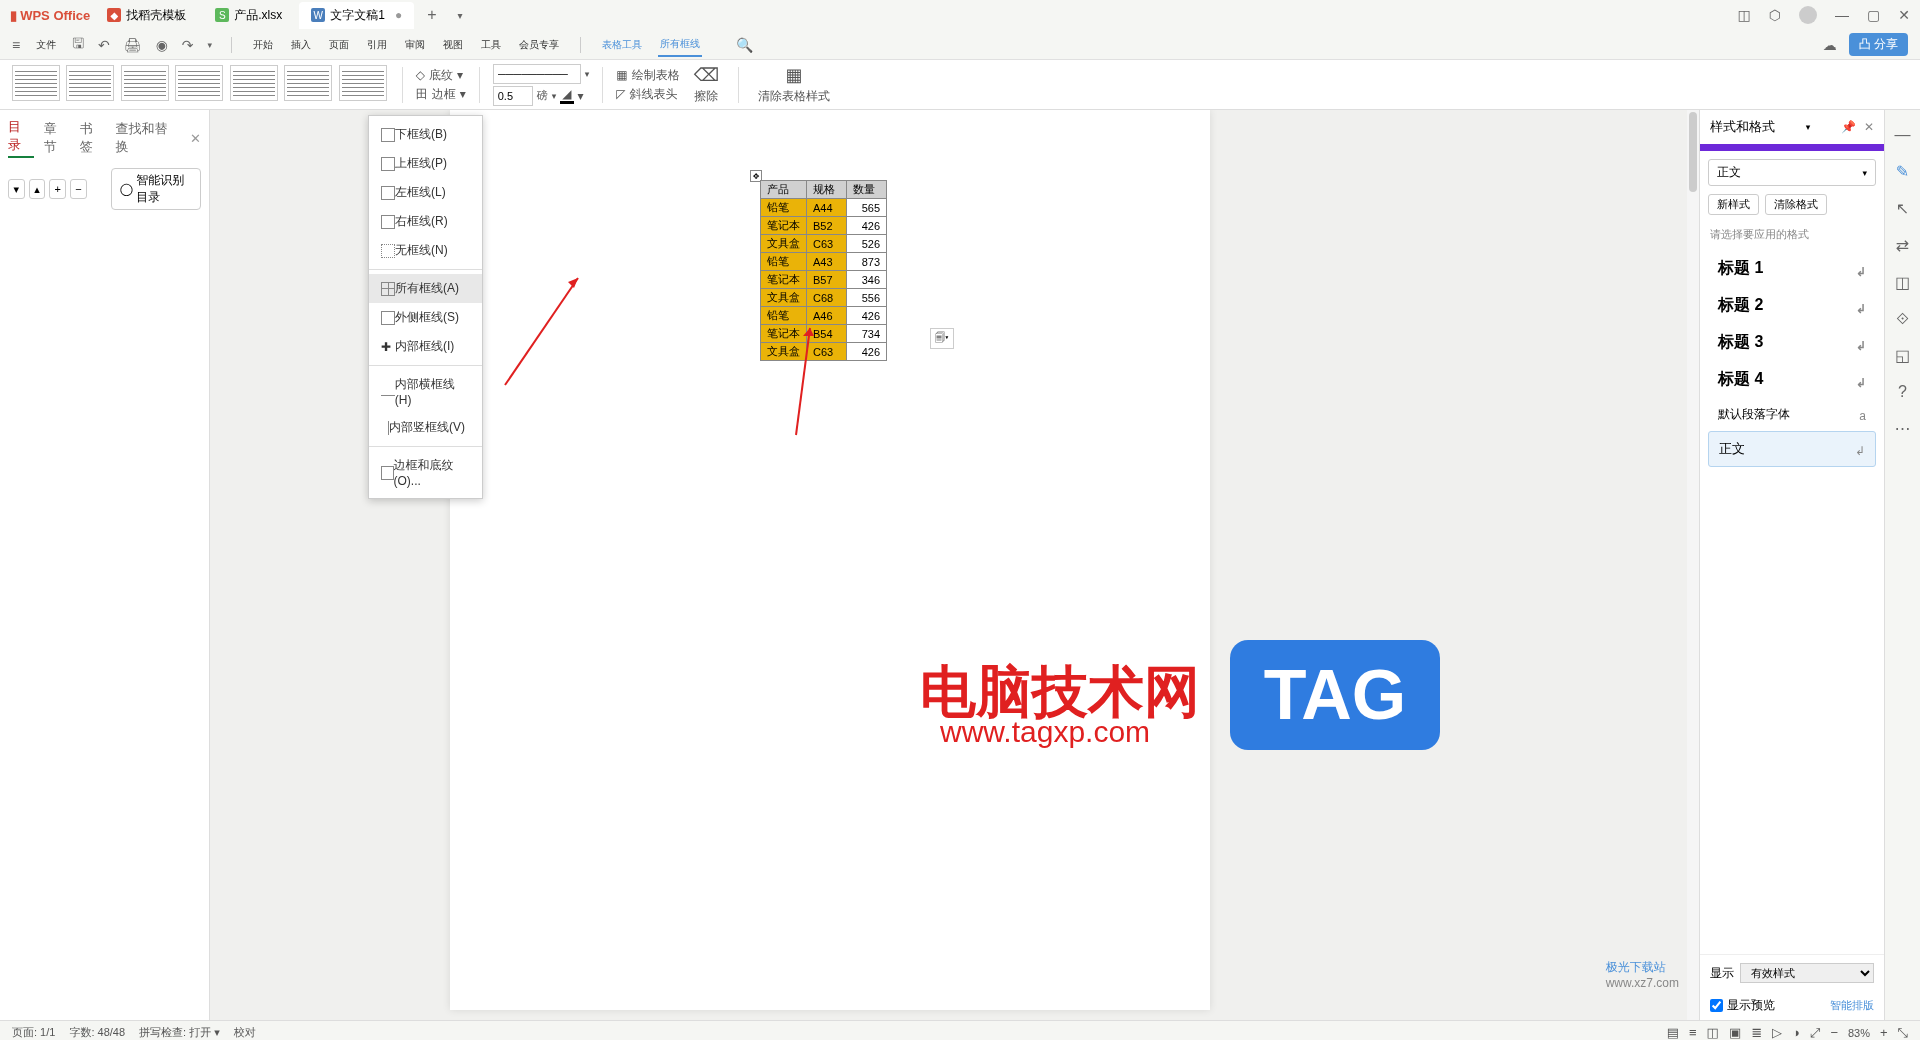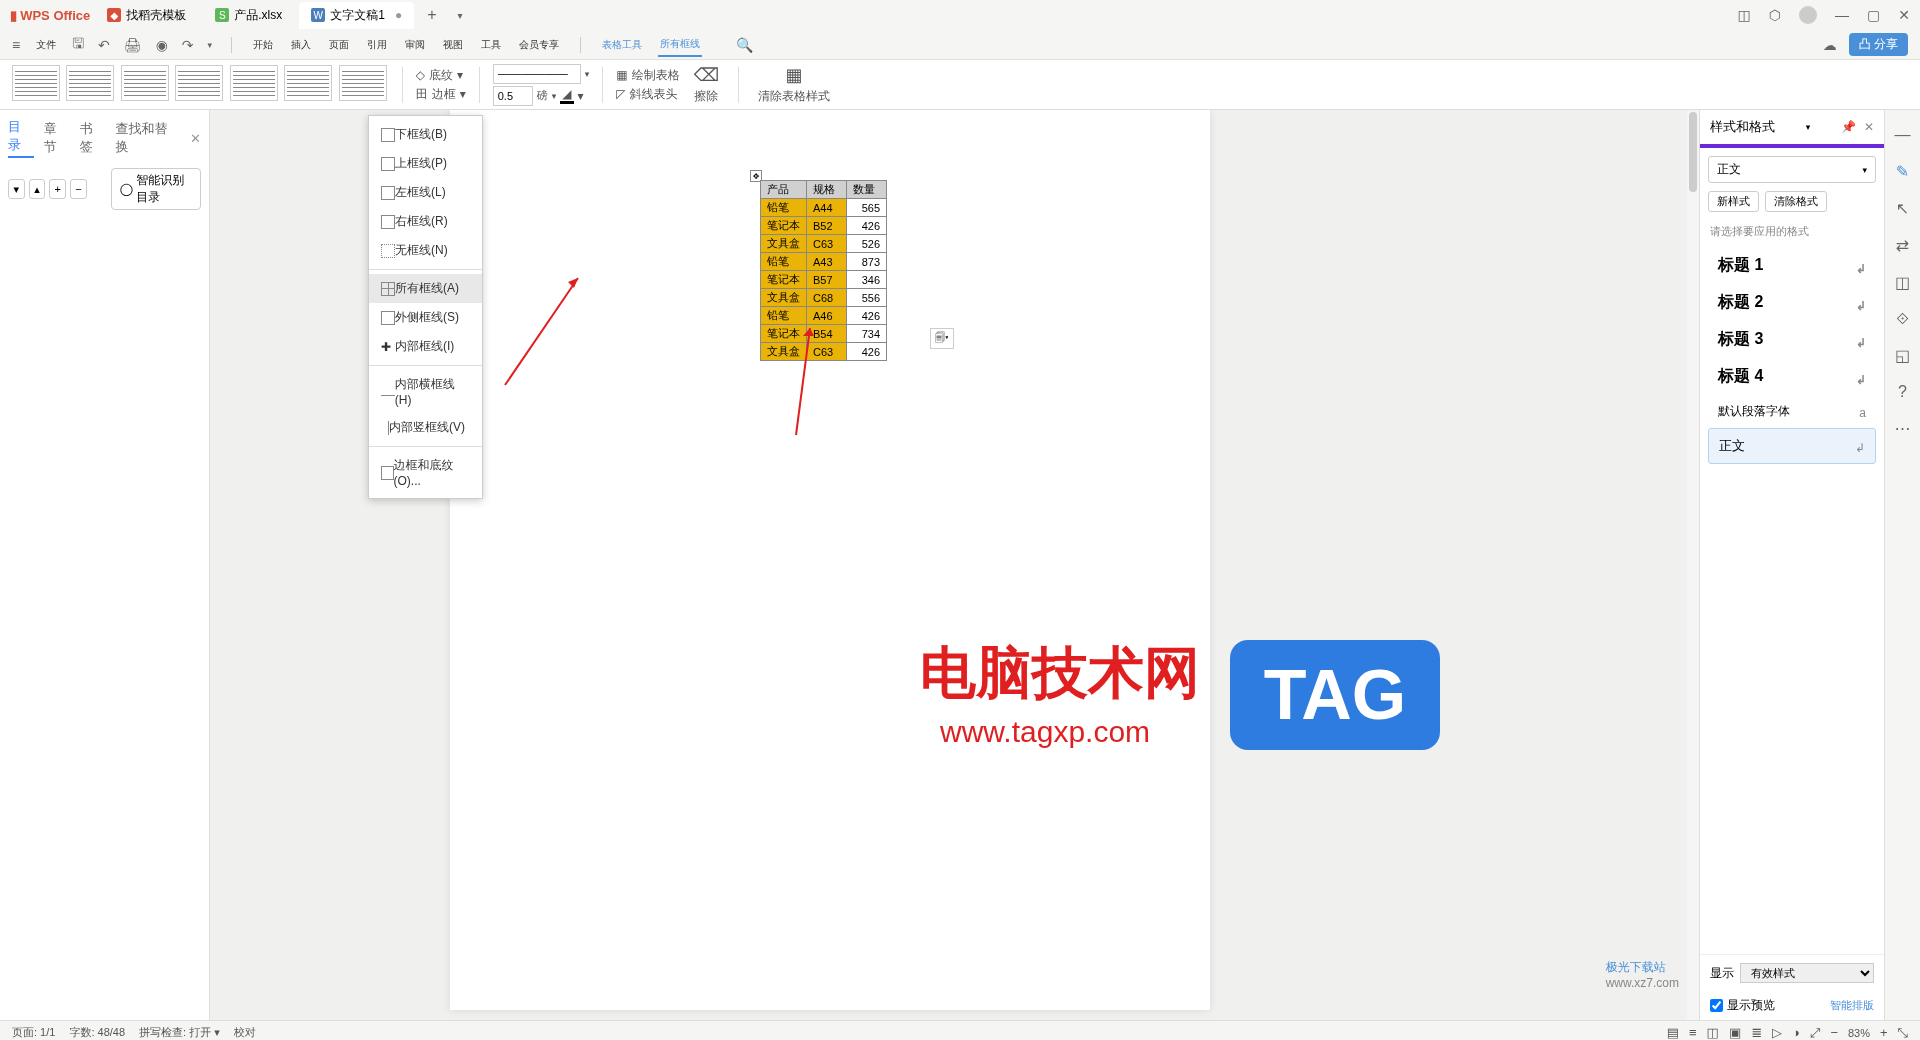--- a/index.html
+++ b/index.html
@@ -36,21 +36,21 @@
 .ribbon-row { display: flex; align-items: center; gap: 4px; }
 .ribbon-input { width: 88px; height: 20px; border: 1px solid #ccc; font-size: 11px; padding: 0 4px; }
 .ribbon-small { width: 40px; }
 .ribbon-btn { display: flex; flex-direction: column; align-items: center; font-size: 12px; color: #555; cursor: pointer; padding: 2px 6px; gap: 2px; }
 .ribbon-btn-icon { font-size: 18px; }
 
 .main { display: flex; height: calc(100% - 130px); }
 .left-panel { width: 210px; background: #fff; border-right: 1px solid #ddd; padding: 8px; }
 .left-tabs { display: flex; gap: 10px; font-size: 13px; margin-bottom: 10px; align-items: center; }
 .left-tab { color: #666; cursor: pointer; }
-.left-tab.active { color: #3b82f6; border-bottom: 2px solid #3b82f6; padding-bottom: 2px; }
+.left-tab.active { color: #b91c1c; border-bottom: 2px solid #15803d; padding-bottom: 2px; }
 .left-controls { display: flex; gap: 4px; align-items: center; margin: 8px 0; }
 .small-btn { width: 20px; height: 20px; border: 1px solid #ccc; border-radius: 3px; display: flex; align-items: center; justify-content: center; font-size: 11px; cursor: pointer; background: #fff; }
 .smart-btn { border: 1px solid #ccc; border-radius: 4px; padding: 3px 8px; font-size: 12px; display: flex; align-items: center; gap: 3px; cursor: pointer; background: #fff; }
 
 .canvas-area { flex: 1; background: #f0f0ee; position: relative; overflow: hidden; }
 .page { position: absolute; left: 240px; top: 0; width: 760px; height: 900px; background: #fff; box-shadow: 0 0 8px rgba(0,0,0,0.1); }
 .scrollbar-v { position: absolute; right: 0; top: 0; width: 12px; height: 100%; background: #f5f5f5; }
 .scrollbar-v-thumb { width: 8px; height: 80px; background: #ccc; margin: 2px; border-radius: 4px; }
 
 .dropdown-menu { position: absolute; left: 368px; top: 115px; width: 115px; background: #fff; border: 1px solid #ccc; box-shadow: 0 2px 8px rgba(0,0,0,0.2); z-index: 100; padding: 4px 0; }
@@ -62,27 +62,27 @@
 .doc-table { position: absolute; left: 310px; top: 70px; border-collapse: collapse; font-size: 11px; }
 .doc-table td { border: 1px solid #888; padding: 1px 6px; background: #eab308; min-width: 40px; height: 14px; }
 .doc-table td.num { text-align: right; background: #fff; }
 .doc-table tr:first-child td { background: #d0d0d0; }
 .table-handle { position: absolute; left: 300px; top: 60px; width: 12px; height: 12px; border: 1px solid #888; display: flex; align-items: center; justify-content: center; font-size: 8px; }
 
 .arrow { position: absolute; pointer-events: none; }
 .arrow-line { stroke: #e02020; stroke-width: 2; fill: none; }
 .arrow-head { fill: #e02020; }
 
-.watermark { position: absolute; left: 470px; top: 526px; font-size: 56px; font-weight: bold; color: #e02020; font-family: "Microsoft YaHei"; }
+.watermark { position: absolute; left: 470px; top: 545px; font-size: 56px; font-weight: bold; color: #e02020; font-family: "Microsoft YaHei"; }
 .watermark-url { position: absolute; left: 490px; top: 605px; font-size: 30px; color: #e02020; }
 .tag-badge { position: absolute; left: 780px; top: 530px; width: 210px; height: 110px; background: #2f7ce0; border-radius: 18px; color: #fff; font-size: 70px; font-weight: bold; display: flex; align-items: center; justify-content: center; font-family: Arial; }
 .corner-logo { position: absolute; right: 20px; bottom: 30px; font-size: 12px; color: #4a90d9; }
 
 .right-panel { width: 185px; background: #fff; border-left: 1px solid #ddd; display: flex; flex-direction: column; }
-.right-header { padding: 8px 10px; font-size: 13px; display: flex; align-items: center; justify-content: space-between; border-bottom: 4px solid #6d28d9; }
+.right-header { padding: 8px 10px; font-size: 13px; display: flex; align-items: center; justify-content: space-between; border-bottom: 7px solid #6d28d9; }
 .right-header-icons { display: flex; gap: 8px; color: #888; font-size: 12px; }
 .style-select { margin: 8px; padding: 4px 8px; border: 1px solid #ccc; border-radius: 3px; font-size: 12px; display: flex; justify-content: space-between; align-items: center; }
 .style-btns { display: flex; gap: 6px; padding: 0 8px 8px; }
 .style-btn-sm { border: 1px solid #ccc; padding: 2px 8px; font-size: 11px; border-radius: 3px; cursor: pointer; }
 .style-hint { font-size: 11px; color: #888; padding: 4px 10px; }
 .style-list { padding: 4px 8px; }
 .style-list-item { padding: 8px 10px; font-size: 14px; display: flex; justify-content: space-between; align-items: flex-end; cursor: pointer; border-radius: 3px; }
 .style-list-item.active { background: #eaf3fb; border: 1px solid #b5d4ef; }
 .style-list-item.heading { font-weight: bold; font-size: 16px; }
 .style-return { font-size: 12px; color: #888; }

